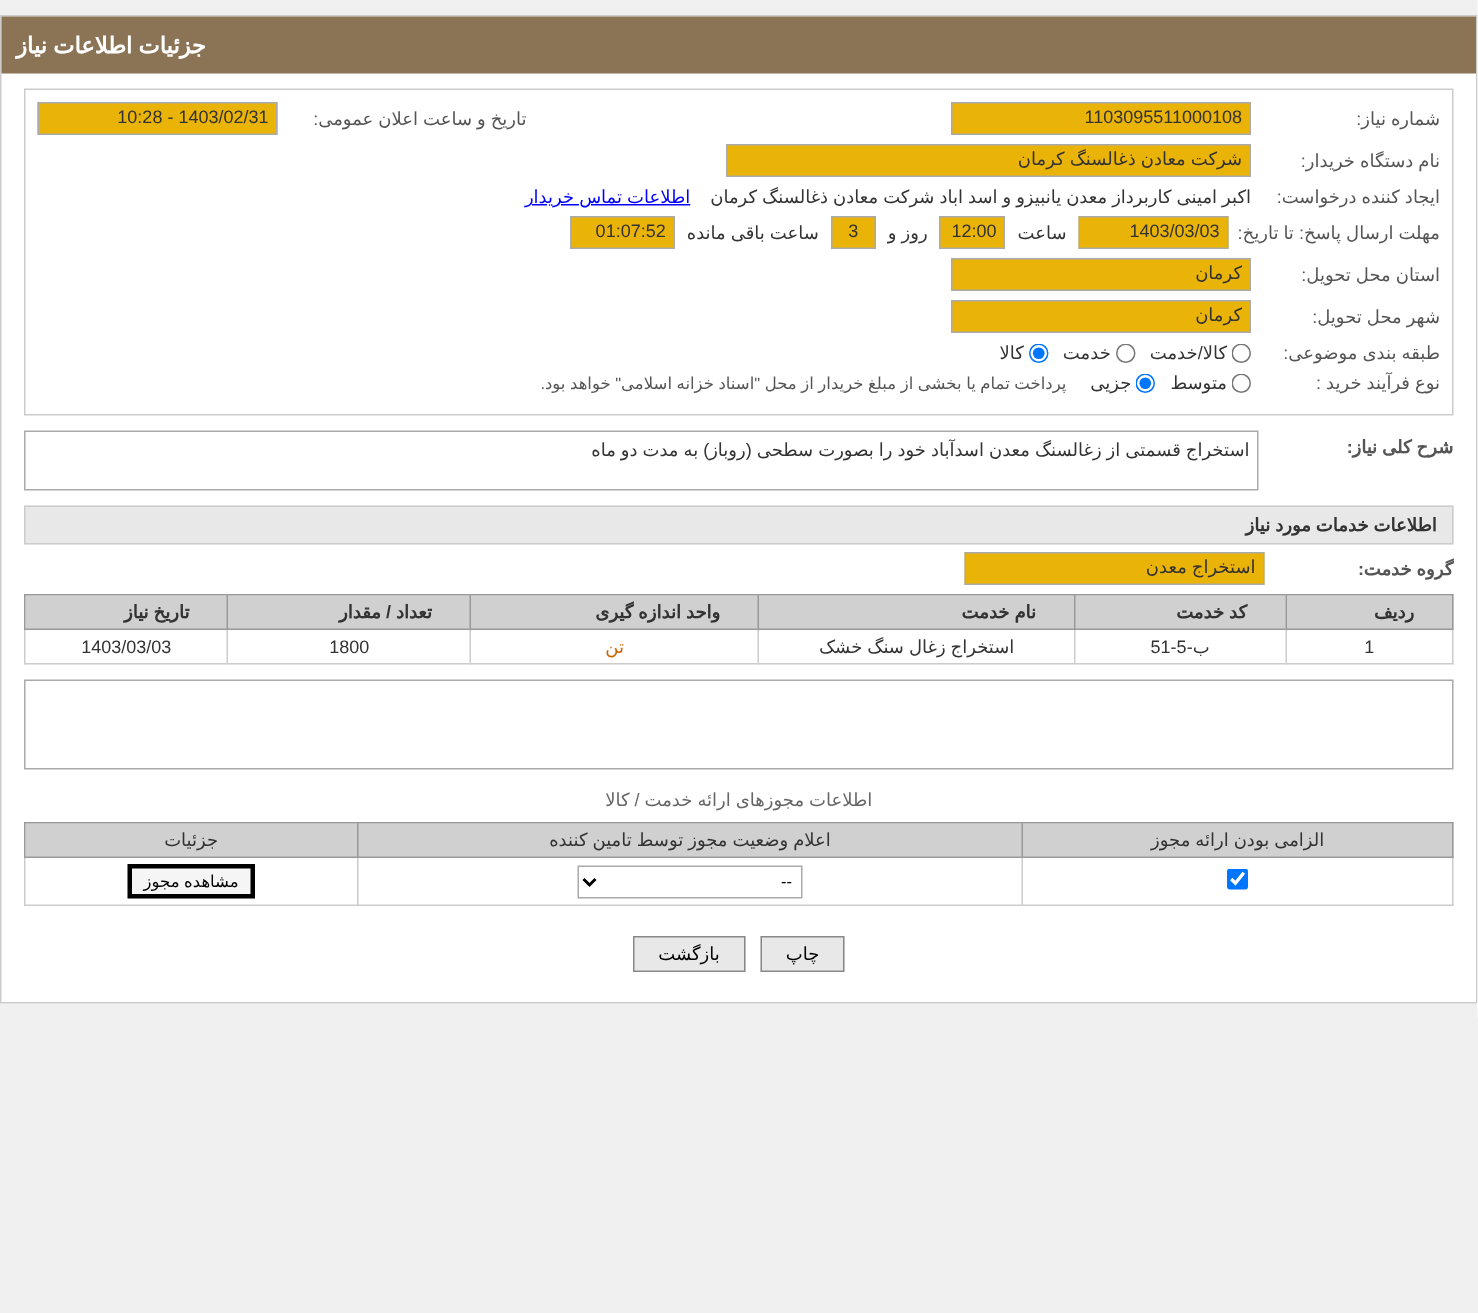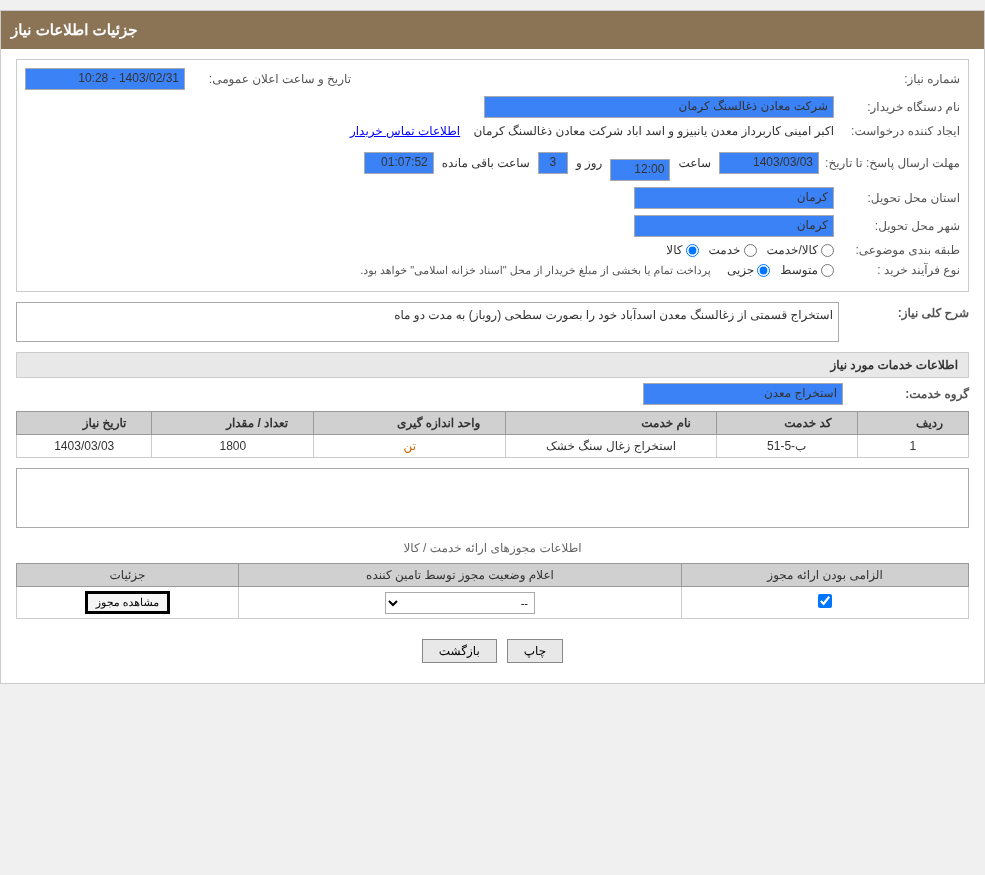--- a/index.html
+++ b/index.html
@@ -39,21 +39,21 @@
       gap: 6px;
     }
     .form-label {
       color: #555;
       white-space: nowrap;
       min-width: 120px;
       text-align: right;
     }
     .input-box {
       border: 1px solid #aaa;
-      background: #3b82f6;
+      background: #eab308;
       padding: 2px 5px;
       height: 22px;
       display: inline-block;
     }
     .link-blue {
       color: #00f;
       cursor: pointer;
       text-decoration: underline;
     }
     .inline-group {
@@ -191,20 +191,21 @@
   <div class="page-header">
     <span>جزئیات اطلاعات نیاز</span>
   </div>
 
   <div class="content">
 
     <div class="form-section">
 
       <div class="form-row">
         <span class="form-label">شماره نیاز:</span>
+        <div class="input-box" style="width:200px;">1103095511000108</div>
         <span style="flex:1;"></span>
         <span class="form-label" style="min-width:160px;">تاریخ و ساعت اعلان عمومی:</span>
         <div class="input-box" style="width:160px;">1403/02/31 - 10:28</div>
       </div>
 
       <div class="form-row">
         <span class="form-label">نام دستگاه خریدار:</span>
         <div class="input-box" style="width:350px;">شرکت معادن ذغالسنگ کرمان</div>
       </div>
 
@@ -215,21 +216,21 @@
           &nbsp;&nbsp;
           <span class="link-blue">اطلاعات تماس خریدار</span>
         </div>
       </div>
 
       <div class="form-row">
         <span class="form-label">مهلت ارسال پاسخ: تا تاریخ:</span>
         <div class="inline-group">
           <div class="input-box" style="width:100px;">1403/03/03</div>
           <span>ساعت</span>
-          <div class="input-box" style="width:60px;margin-top:15px;">12:00</div>
+          <div class="input-box" style="width:44px;">12:00</div>
           <span>روز و</span>
           <div class="input-box" style="width:30px;text-align:center;">3</div>
           <span>ساعت باقی مانده</span>
           <div class="input-box" style="width:70px;">01:07:52</div>
         </div>
       </div>
 
       <div class="form-row">
         <span class="form-label">استان محل تحویل:</span>
         <div class="input-box" style="width:200px;">کرمان</div>

